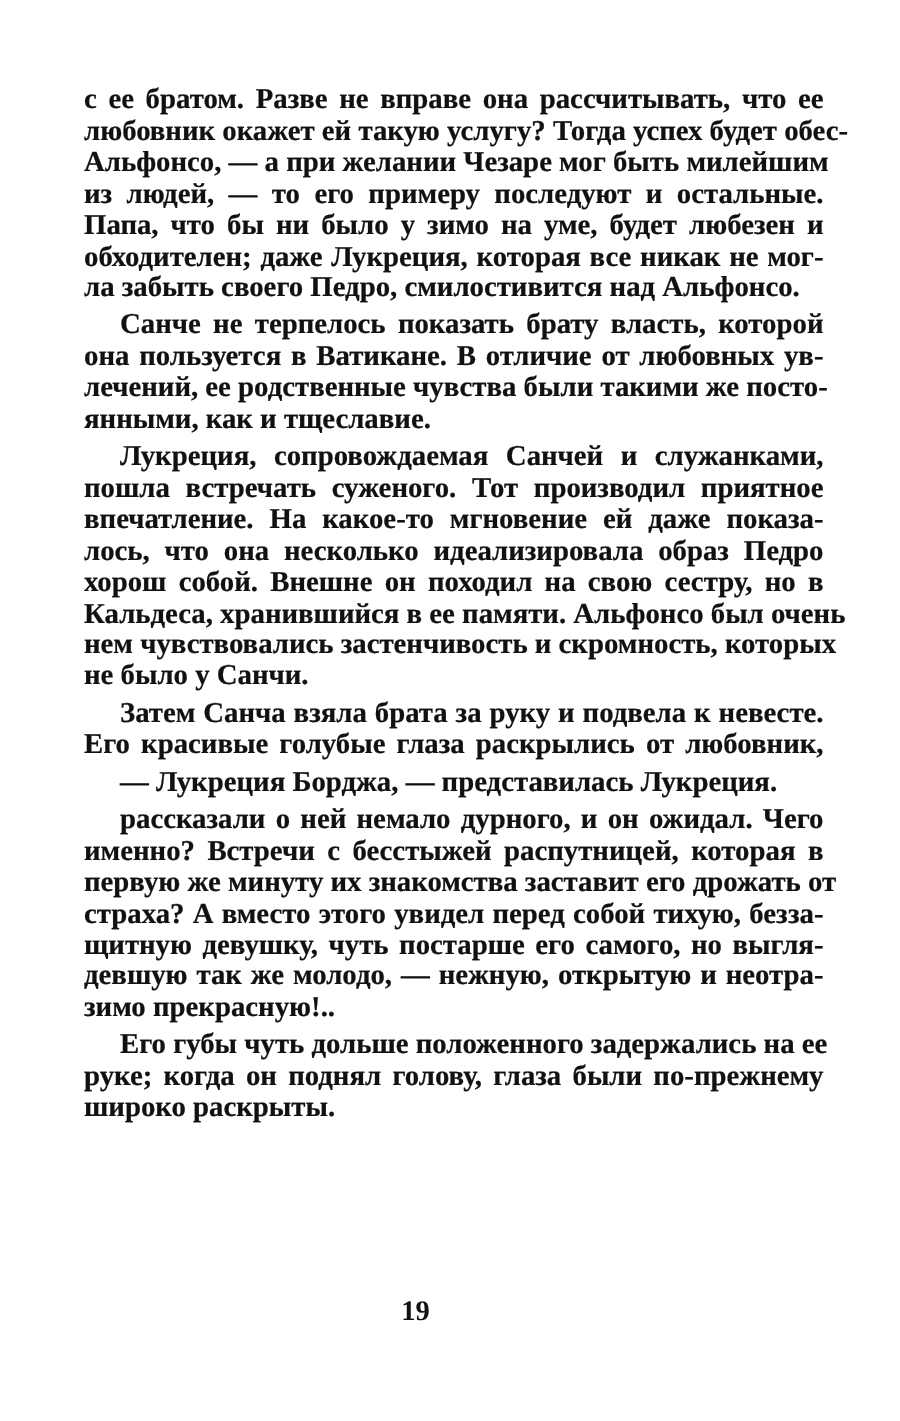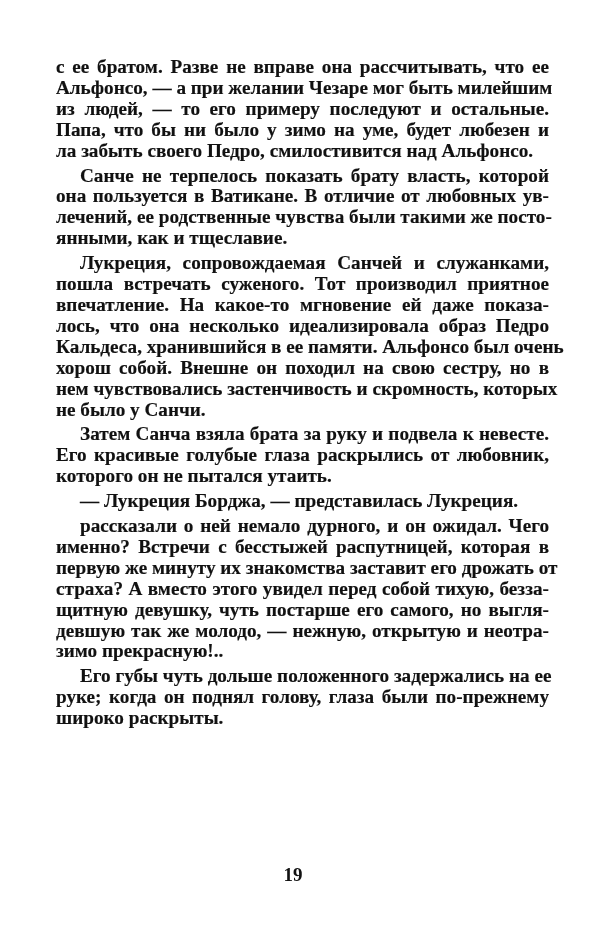--- a/index.html
+++ b/index.html
@@ -23,54 +23,54 @@
   .para.cont .line:first-child { padding-left: 0; }
   .pagenum {
     position: absolute;
     left: 0; width: 554px;
     top: 864px;
     text-align: center;
     font-family: "Liberation Serif", serif;
     font-size: 19px;
     font-weight: bold;
     color: #111;
-    padding-left: 16px;
   }
 </style>
 </head>
 <body>
 
 <div class="page">
   <div class="para cont">
     <span class="line">с ее братом. Разве не вправе она рассчитывать, что ее</span>
+    <span class="line">любовник окажет ей такую услугу? Тогда успех будет обес-</span>
     <span class="line">Альфонсо, — а при желании Чезаре мог быть милейшим</span>
     <span class="line">из людей, — то его примеру последуют и остальные.</span>
     <span class="line">Папа, что бы ни было у зимо на уме, будет любезен и</span>
+    <span class="line">обходителен; даже Лукреция, которая все никак не мог-</span>
     <span class="line last">ла забыть своего Педро, смилостивится над Альфонсо.</span>
   </div>
   <div class="para">
     <span class="line">Санче не терпелось показать брату власть, которой</span>
     <span class="line">она пользуется в Ватикане. В отличие от любовных ув-</span>
     <span class="line">лечений, ее родственные чувства были такими же посто-</span>
     <span class="line last">янными, как и тщеславие.</span>
   </div>
   <div class="para">
     <span class="line">Лукреция, сопровождаемая Санчей и служанками,</span>
     <span class="line">пошла встречать суженого. Тот производил приятное</span>
     <span class="line">впечатление. На какое-то мгновение ей даже показа-</span>
     <span class="line">лось, что она несколько идеализировала образ Педро</span>
+    <span class="line">хорош собой. Внешне он походил на свою сестру, но в</span>
     <span class="line">Кальдеса, хранившийся в ее памяти. Альфонсо был очень</span>
-    <span class="line">хорош собой. Внешне он походил на свою сестру, но в</span>
     <span class="line">нем чувствовались застенчивость и скромность, которых</span>
     <span class="line last">не было у Санчи.</span>
   </div>
   <div class="para">
     <span class="line">Затем Санча взяла брата за руку и подвела к невесте.</span>
     <span class="line">Его красивые голубые глаза раскрылись от любовник,</span>
-    <span class="line last">которого он не пытался утаить.</span>
   </div>
   <div class="para">
     <span class="line last">— Лукреция Борджа, — представилась Лукреция.</span>
   </div>
   <div class="para">
     <span class="line">рассказали о ней немало дурного, и он ожидал. Чего</span>
     <span class="line">именно? Встречи с бесстыжей распутницей, которая в</span>
     <span class="line">первую же минуту их знакомства заставит его дрожать от</span>
     <span class="line">страха? А вместо этого увидел перед собой тихую, безза-</span>
     <span class="line">щитную девушку, чуть постарше его самого, но выгля-</span>

